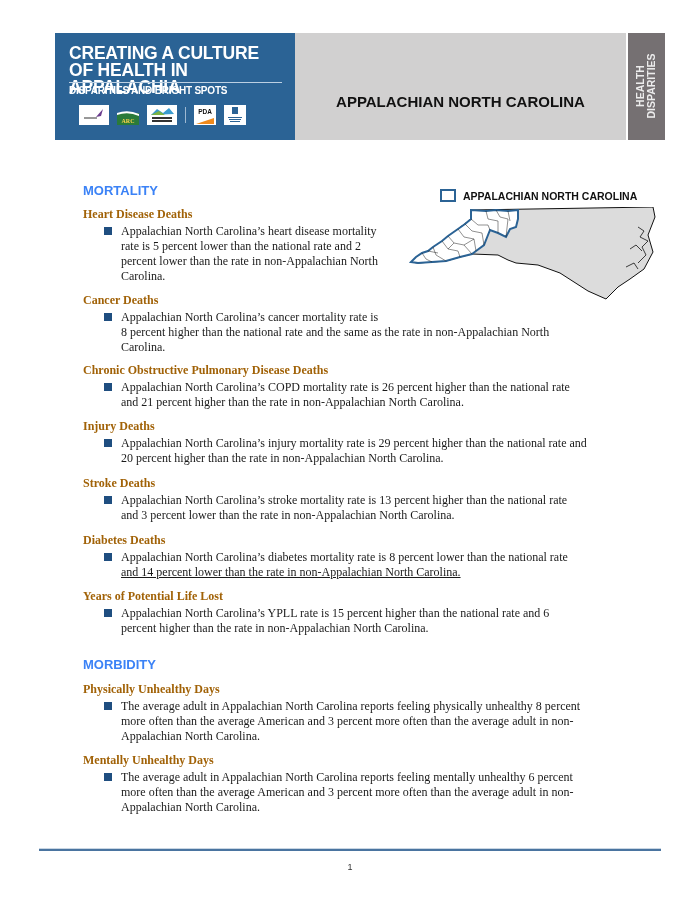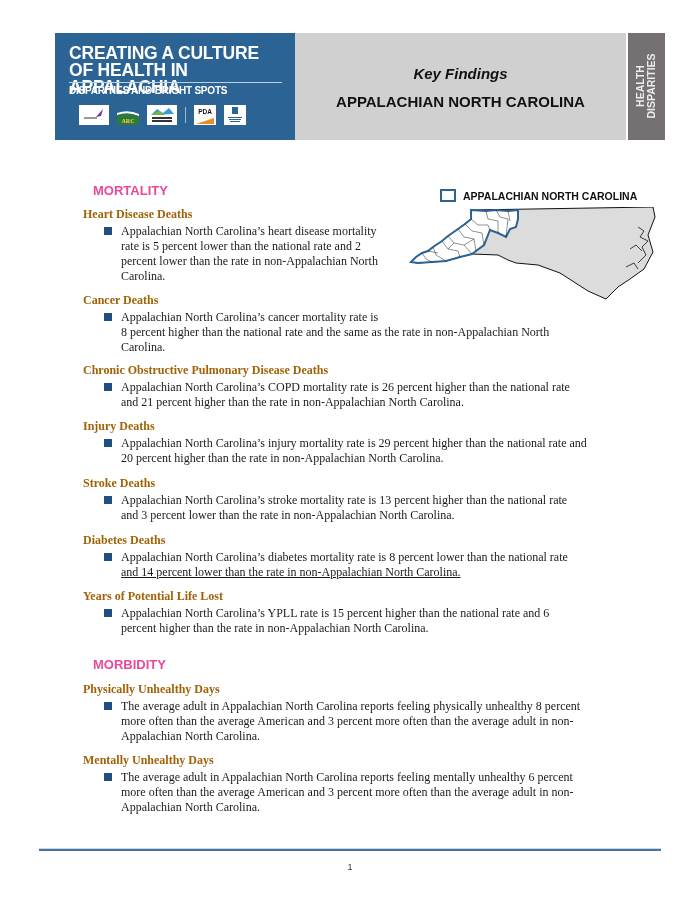--- a/index.html
+++ b/index.html
@@ -11,21 +11,21 @@
   .banner-sub { position: absolute; left: 14px; top: 52px; color: #fff; font-family: "Liberation Sans", sans-serif; font-weight: bold; font-size: 10px; letter-spacing: -0.2px; white-space: nowrap; }
   .logos { position: absolute; left: 24px; top: 71px; height: 22px; display: flex; align-items: center; gap: 8px; }
   .logo { width: 22px; height: 20px; background: #fff; display: flex; align-items: center; justify-content: center; font-family: "Liberation Sans", sans-serif; font-size: 6px; font-weight: bold; color: #222; position: relative; overflow: hidden; }
   .logo.wide { width: 30px; }
   .logo-sep { width: 1px; height: 16px; background: #9db8d2; }
   .banner-mid { position: absolute; left: 240px; top: 0; width: 331px; height: 107px; background: #d1d0d0; }
   .kf { position: absolute; left: 0; width: 331px; top: 32px; text-align: center; font-family: "Liberation Sans", sans-serif; font-style: italic; font-weight: bold; font-size: 15px; color: #111; }
   .place { position: absolute; left: 0; width: 331px; top: 60px; text-align: center; font-family: "Liberation Sans", sans-serif; font-weight: bold; font-size: 15px; color: #111; }
   .banner-right { position: absolute; left: 573px; top: 0; width: 37px; height: 107px; background: #757072; }
   .vert { position: absolute; left: 18px; top: 53px; transform: translate(-50%, -50%) rotate(-90deg); color: #ececec; font-family: "Liberation Sans", sans-serif; font-weight: bold; font-size: 10.5px; line-height: 11px; text-align: center; white-space: nowrap; }
-  .section { position: absolute; left: 93px; font-family: "Liberation Sans", sans-serif; font-weight: bold; font-size: 13px; color: #ec4899; text-align: center; }
+  .section { position: absolute; left: 83px; font-family: "Liberation Sans", sans-serif; font-weight: bold; font-size: 13px; color: #3b82f6; text-align: center; }
   .sub { position: absolute; left: 83px; font-weight: bold; font-size: 12px; color: #a16207; }
   .bullet { position: absolute; left: 104px; width: 8px; height: 8px; background: #1f4e80; }
   .para { position: absolute; left: 121px; font-size: 12px; line-height: 15px; color: #1a1a1a; }
   .legend { position: absolute; left: 440px; top: 189px; display: flex; align-items: center; gap: 7px; }
   .legend-box { width: 16px; height: 13px; border: 2px solid #2b6395; background: #fff; }
   .legend-text { font-family: "Liberation Sans", sans-serif; font-weight: bold; font-size: 10.5px; color: #111; }
   .map { position: absolute; left: 408px; top: 207px; }
   .footer-rule { position: absolute; left: 39px; top: 848px; width: 622px; height: 3px; background: #4a74a0; border-top: 1px solid #c9d6e3; }
   .page-num { position: absolute; left: 0; width: 700px; top: 862px; text-align: center; font-family: "Liberation Sans", sans-serif; font-size: 9px; color: #333; }
 </style>
@@ -70,21 +70,20 @@
         <svg width="22" height="20">
             <rect x="8" y="2" width="6" height="7" fill="#2b6395"></rect>
             <rect x="4" y="12" width="14" height="1" fill="#2b6395"></rect>
             <rect x="5" y="14" width="12" height="1" fill="#2b6395"></rect>
             <rect x="6" y="16" width="10" height="1" fill="#2b6395"></rect>
           </svg>
       </div>
     </div>
   </div>
   <div class="banner-mid">
-    <div class="kf">Key Findings</div>
     <div class="place">APPALACHIAN NORTH CAROLINA</div>
   </div>
   <div class="banner-right">
     <div class="vert">
       <div>HEALTH</div>
       <div>DISPARITIES</div>
     </div>
   </div>
 </div>
 

